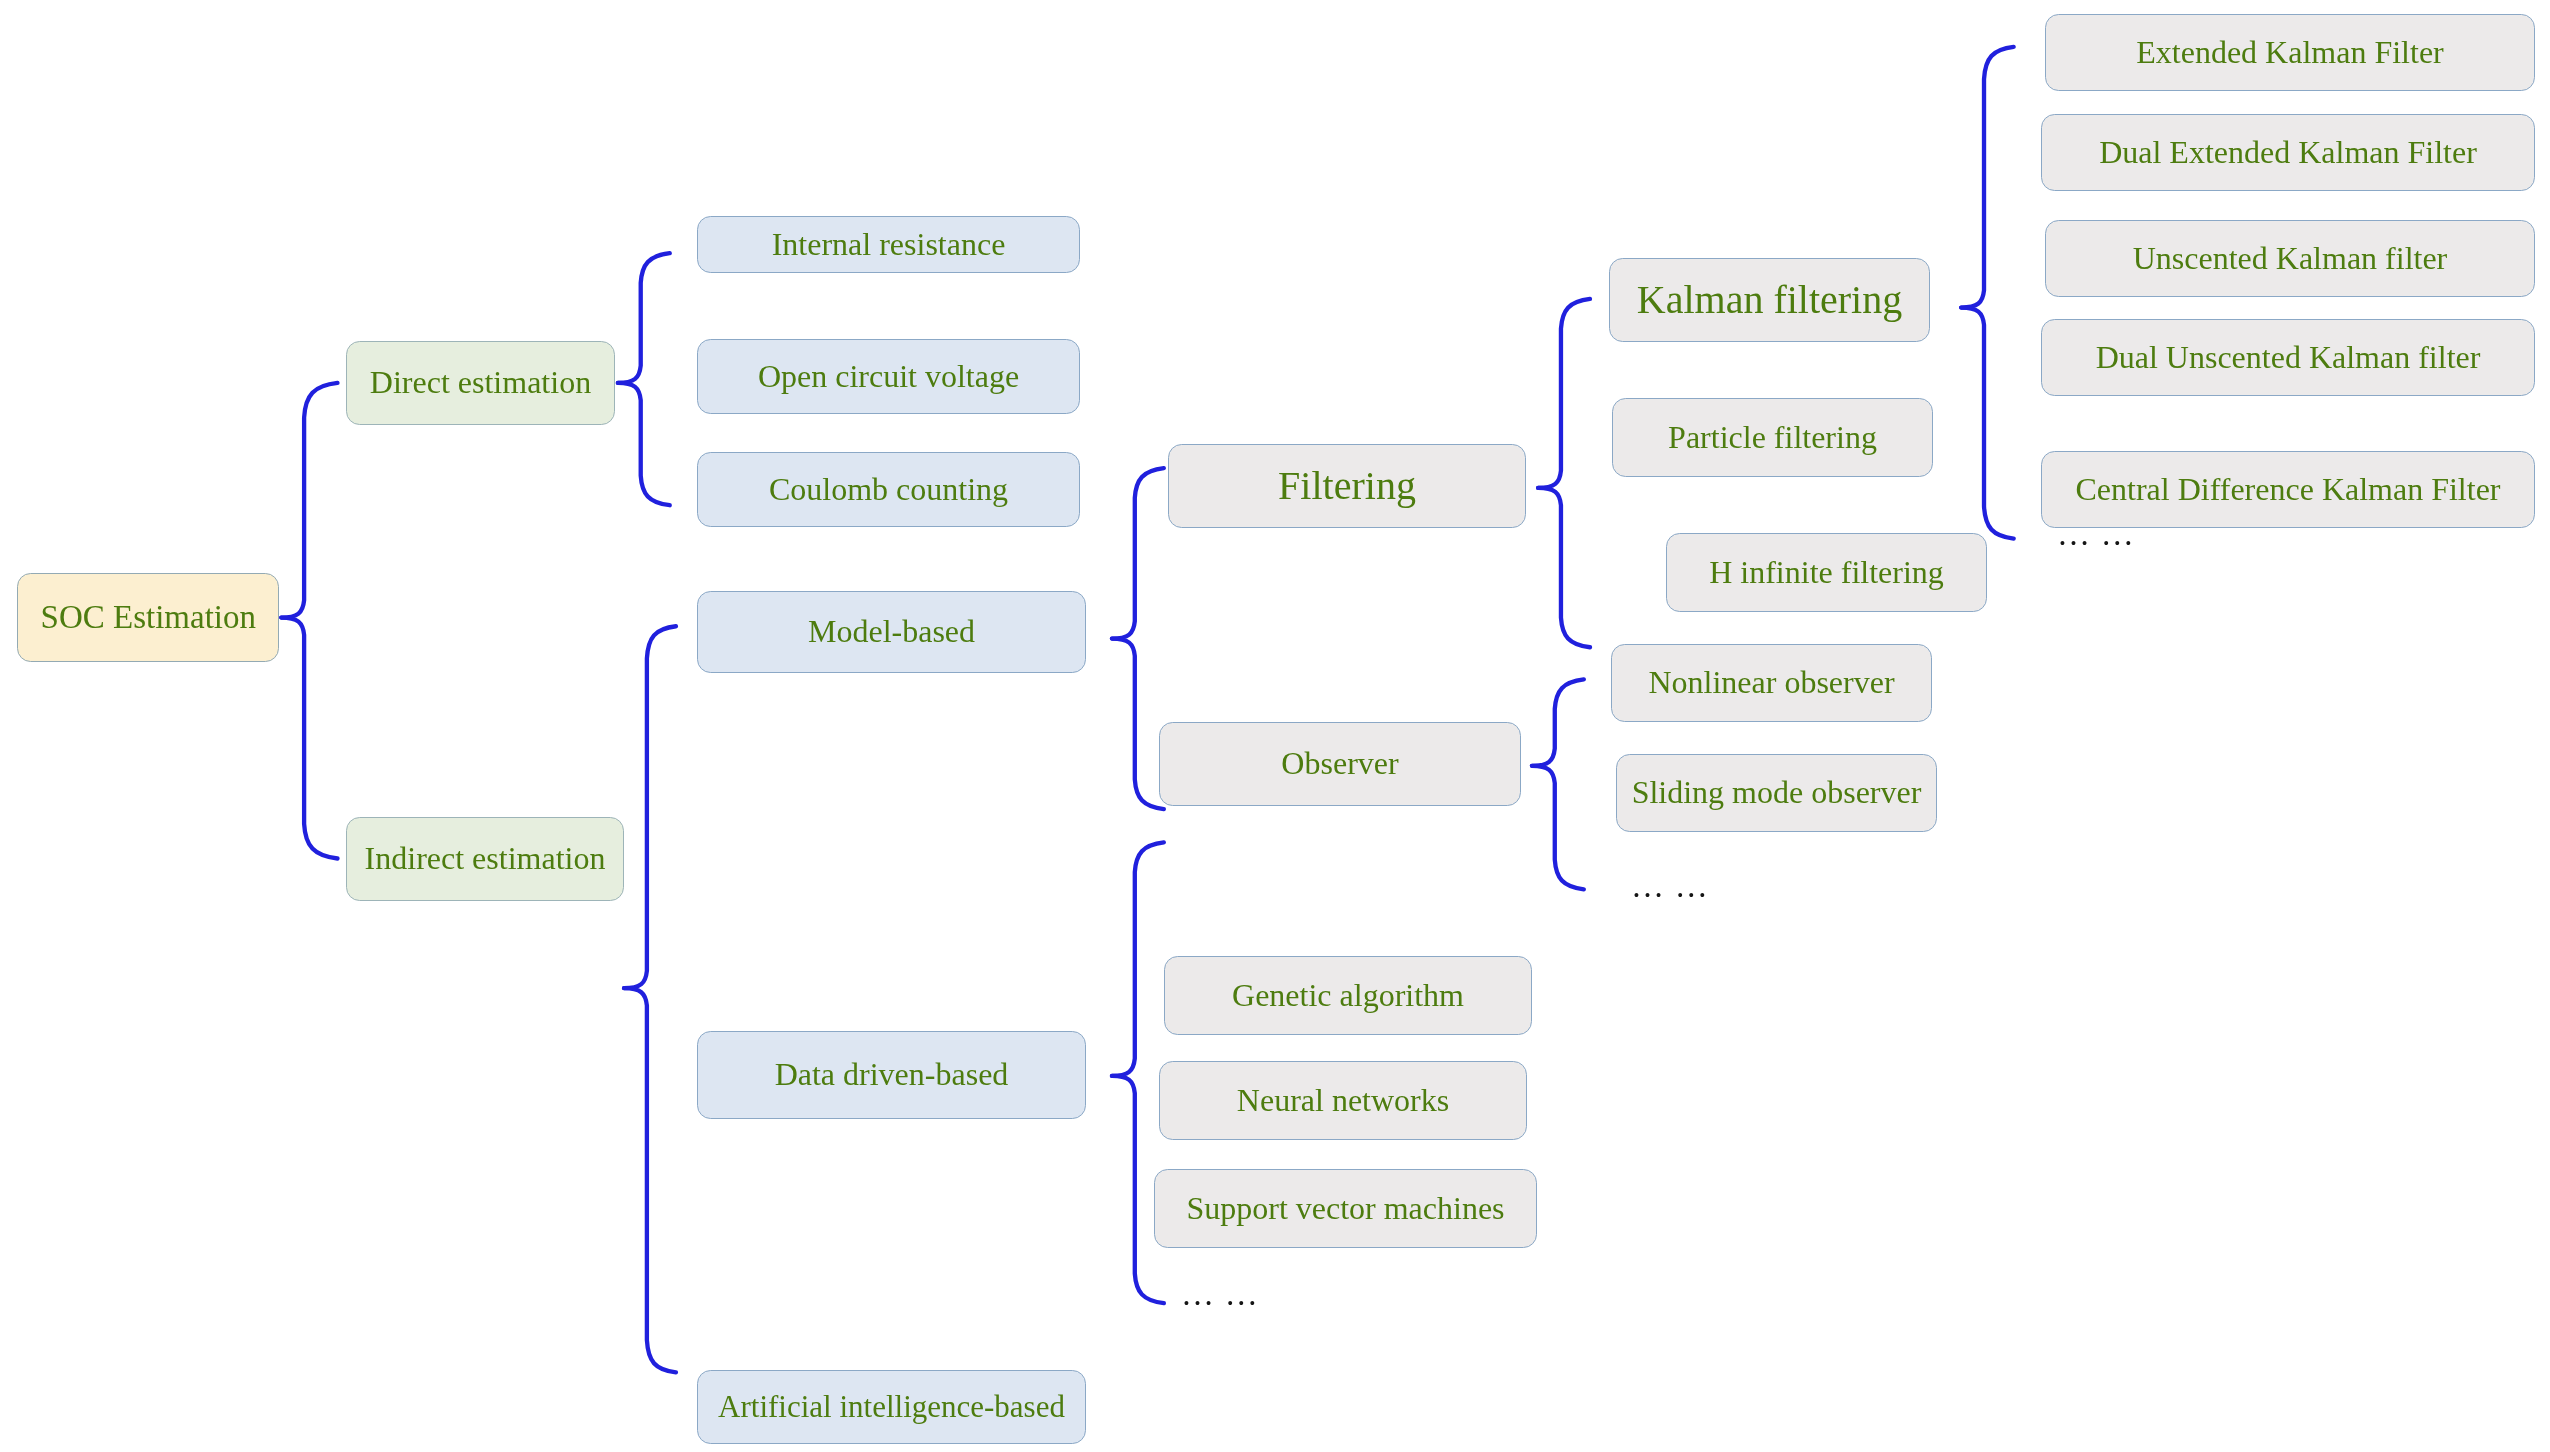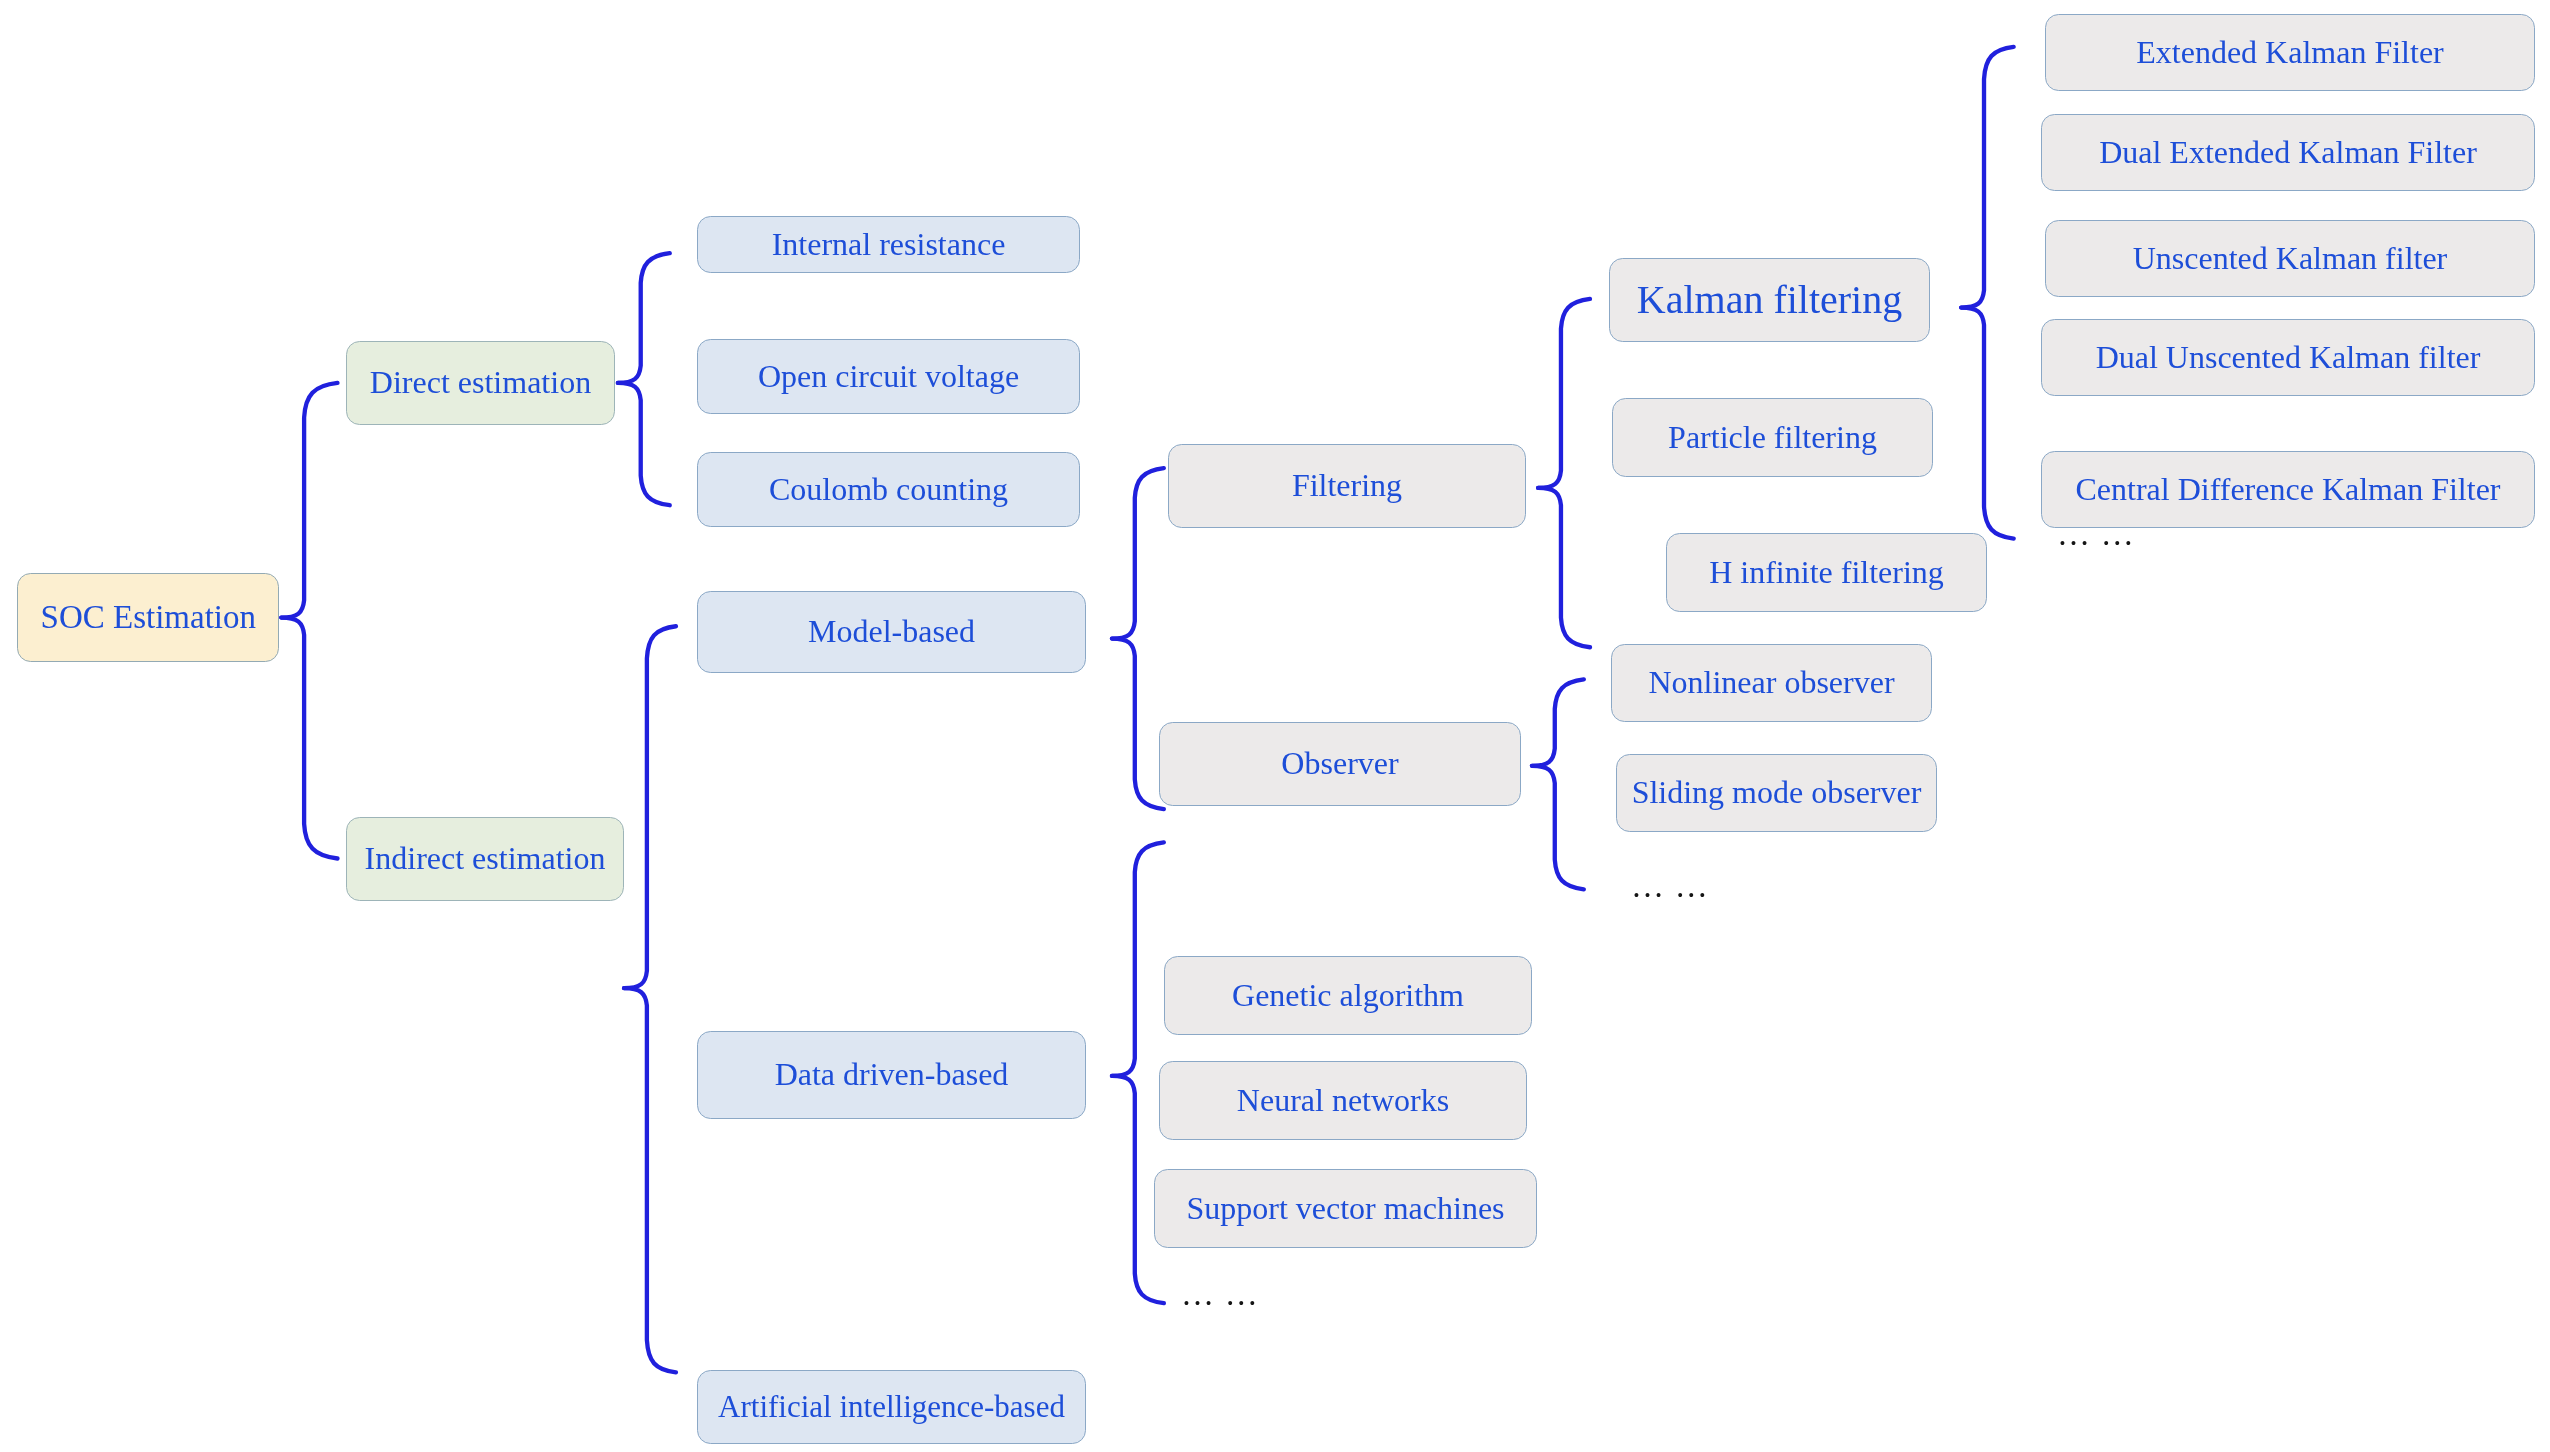--- a/index.html
+++ b/index.html
@@ -32,21 +32,21 @@
   .node {
     position: absolute;
     box-sizing: border-box;
     display: flex;
     align-items: center;
     justify-content: center;
     border-radius: 13.6px;
     border: 1.9px solid #8ba8c6;
     text-align: center;
     line-height: 1.1;
-    color: #1d4ed8;
+    color: #4d7c0f;
     font-family: "Liberation Serif", "DejaVu Serif", serif;
     white-space: nowrap;
     overflow: hidden;
   }
   .node-label {
     display: block;
     padding: 0 6.2px;
   }
   .fill-root    { background: #fcefd0; border-color: #93aab4; }
   .fill-green   { background: #e6eede; border-color: #9db4b8; }
@@ -173,21 +173,21 @@
   </div>
 
   <div class="node fill-blue" style="left:697px; top:1031px; width:389px; height:88px; font-size:32px;">
     <span class="node-label">Data driven-based</span>
   </div>
 
   <div class="node fill-blue" style="left:697px; top:1370px; width:389px; height:74px; font-size:31px;">
     <span class="node-label">Artificial intelligence-based</span>
   </div>
 
-  <div class="node fill-gray" style="left:1168px; top:444px; width:358px; height:84px; font-size:32px;">
+  <div class="node fill-gray" style="left:1168px; top:444px; width:358px; height:84px; font-size:40px;">
     <span class="node-label">Filtering</span>
   </div>
 
   <div class="node fill-gray" style="left:1159px; top:722px; width:362px; height:84px; font-size:32px;">
     <span class="node-label">Observer</span>
   </div>
 
   <div class="node fill-gray" style="left:1609px; top:258px; width:321px; height:84px; font-size:40px;">
     <span class="node-label">Kalman filtering</span>
   </div>

